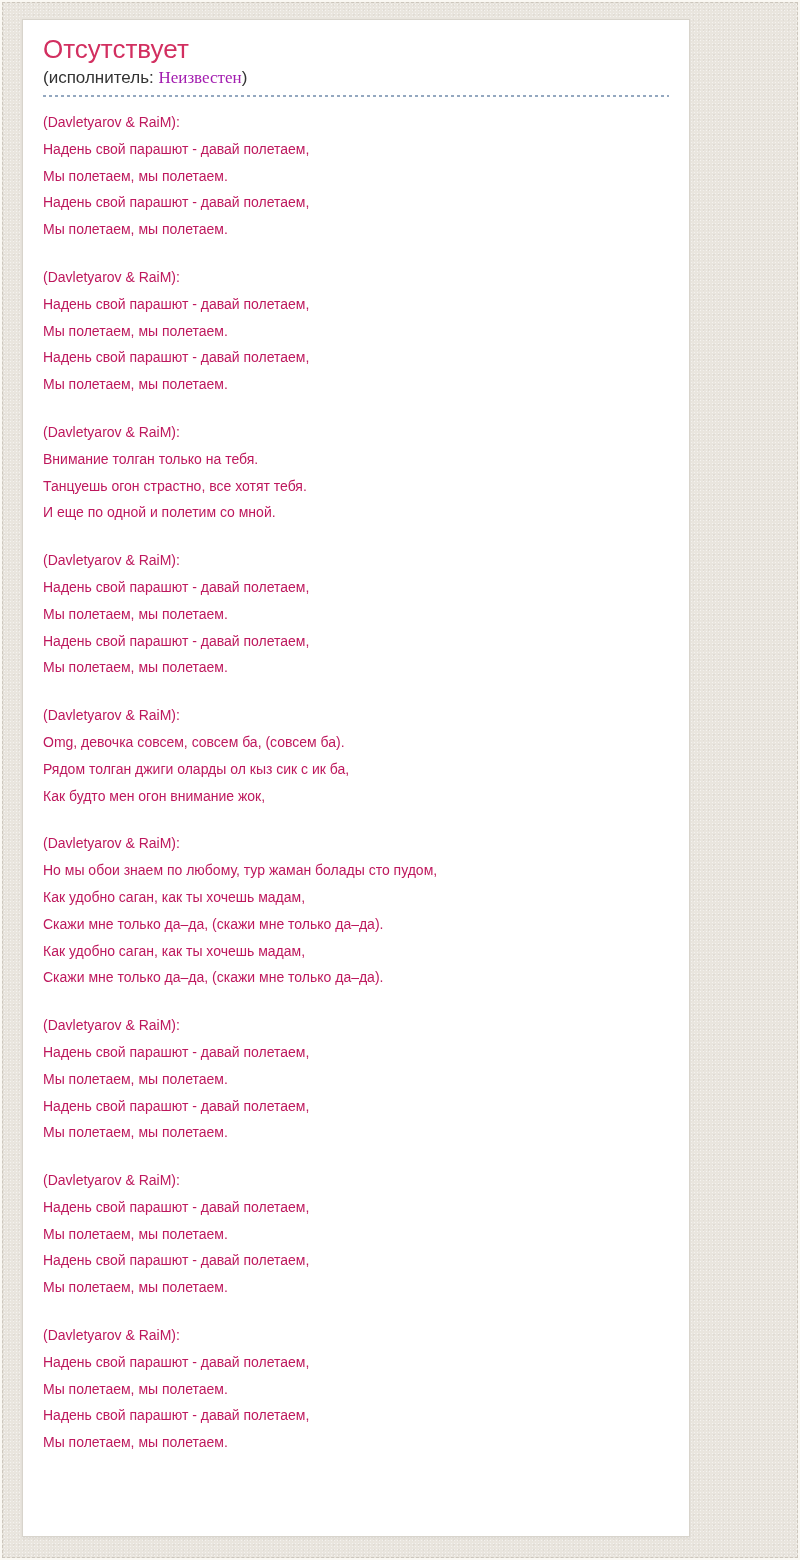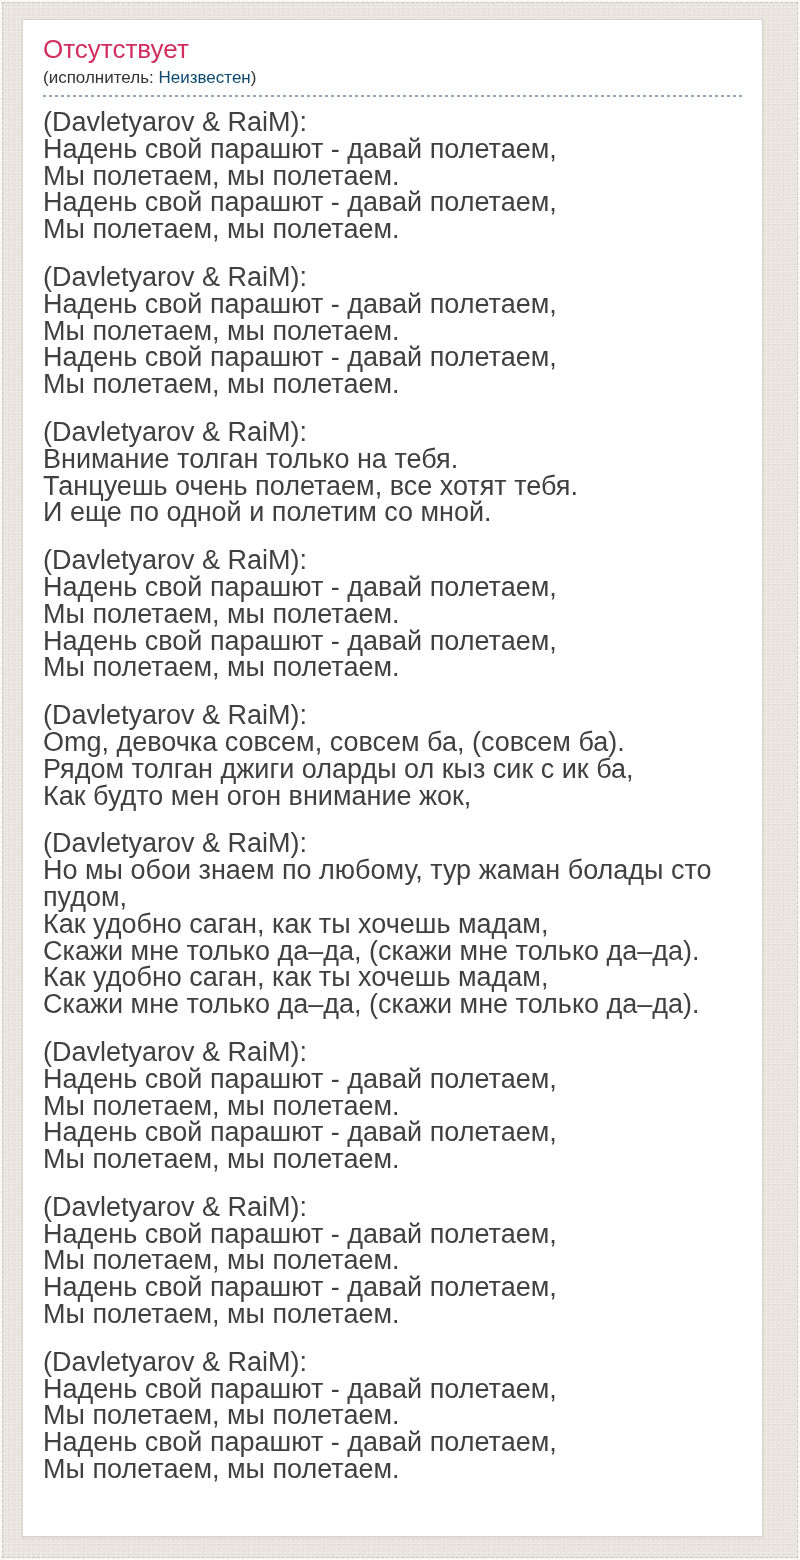--- a/index.html
+++ b/index.html
@@ -31,21 +31,21 @@
     position: absolute;
     inset: 2px;
     border: 1px dashed #ccc6bc;
     pointer-events: none;
     z-index: 6;
   }
   .card {
     position: absolute;
     left: 22px;
     top: 19px;
-    width: 741px;
+    width: 668px;
     height: 1518px;
     box-sizing: border-box;
     background: #ffffff;
     border: 1px solid #d8d4cc;
     box-shadow: 0 1px 2px rgba(0,0,0,0.07);
   }
   .card-inner {
     padding: 12px 20px 0 20px;
   }
   h1.song-title {
@@ -55,34 +55,35 @@
     font-weight: normal;
     color: #d22f60;
   }
   .artist-line {
     font-size: 17px;
     line-height: 22px;
     color: #333333;
     margin: 1px 0 6px 0;
   }
   .artist-line a {
-    color: #0c4a6e;
+    color: #a21caf;
     text-decoration: none;
     cursor: pointer;
+    font-family: Liberation Serif, serif;
   }
   .separator {
     height: 2px;
     background: repeating-linear-gradient(90deg, #94a8c0 0 3px, transparent 3px 6px);
     margin: 0;
   }
   .lyrics {
     padding-top: 12px;
-    font-size: 27px;
+    font-size: 14px;
     line-height: 26.8px;
-    color: #404040;
+    color: #be185d;
   }
   .verse {
     margin: 0 0 21px 0;
   }
 </style>
 </head>
 <body>
 
 <div class="page-edge"></div>
 <div class="page-perforation"></div>
@@ -91,21 +92,21 @@
   <div class="card-inner">
     <div>
       <h1 class="song-title">Отсутствует</h1>
       <div class="artist-line"><span>(исполнитель: </span><a href="#">Неизвестен</a><span>)</span></div>
       <div class="separator"></div>
     </div>
 
     <div class="lyrics" id="lyrics">
         <p class="verse"><span>(Davletyarov &amp; RaiM):</span><br><span>Надень свой парашют - давай полетаем,</span><br><span>Мы полетаем, мы полетаем.</span><br><span>Надень свой парашют - давай полетаем,</span><br><span>Мы полетаем, мы полетаем.</span></p>
         <p class="verse"><span>(Davletyarov &amp; RaiM):</span><br><span>Надень свой парашют - давай полетаем,</span><br><span>Мы полетаем, мы полетаем.</span><br><span>Надень свой парашют - давай полетаем,</span><br><span>Мы полетаем, мы полетаем.</span></p>
-        <p class="verse"><span>(Davletyarov &amp; RaiM):</span><br><span>Внимание толган только на тебя.</span><br><span>Танцуешь очень полетаем, все хотят тебя.</span><br><span>И еще по одной и полетим со мной.</span><br></p>
+        <p class="verse"><span>(Davletyarov &amp; RaiM):</span><br><span>Внимание толган только на тебя.</span><br><span>Танцуешь огон страстно, все хотят тебя.</span><br><span>И еще по одной и полетим со мной.</span><br></p>
         <p class="verse"><span>(Davletyarov &amp; RaiM):</span><br><span>Надень свой парашют - давай полетаем,</span><br><span>Мы полетаем, мы полетаем.</span><br><span>Надень свой парашют - давай полетаем,</span><br><span>Мы полетаем, мы полетаем.</span></p>
         <p class="verse"><span>(Davletyarov &amp; RaiM):</span><br><span>Omg, девочка совсем, совсем ба, (совсем ба).</span><br><span>Рядом толган джиги оларды ол кыз сик с ик ба,</span><br><span>Как будто мен огон внимание жок,</span><br></p>
         <p class="verse"><span>(Davletyarov &amp; RaiM):</span><br><span>Но мы обои знаем по любому, тур жаман болады сто пудом,</span><br><span>Как удобно саган, как ты хочешь мадам,</span><br><span>Скажи мне только да–да, (скажи мне только да–да).</span><br><span>Как удобно саган, как ты хочешь мадам,</span><br><span>Скажи мне только да–да, (скажи мне только да–да).</span></p>
         <p class="verse"><span>(Davletyarov &amp; RaiM):</span><br><span>Надень свой парашют - давай полетаем,</span><br><span>Мы полетаем, мы полетаем.</span><br><span>Надень свой парашют - давай полетаем,</span><br><span>Мы полетаем, мы полетаем.</span></p>
         <p class="verse"><span>(Davletyarov &amp; RaiM):</span><br><span>Надень свой парашют - давай полетаем,</span><br><span>Мы полетаем, мы полетаем.</span><br><span>Надень свой парашют - давай полетаем,</span><br><span>Мы полетаем, мы полетаем.</span></p>
         <p class="verse"><span>(Davletyarov &amp; RaiM):</span><br><span>Надень свой парашют - давай полетаем,</span><br><span>Мы полетаем, мы полетаем.</span><br><span>Надень свой парашют - давай полетаем,</span><br><span>Мы полетаем, мы полетаем.</span></p>
       </div>
   </div>
 </div>
 

